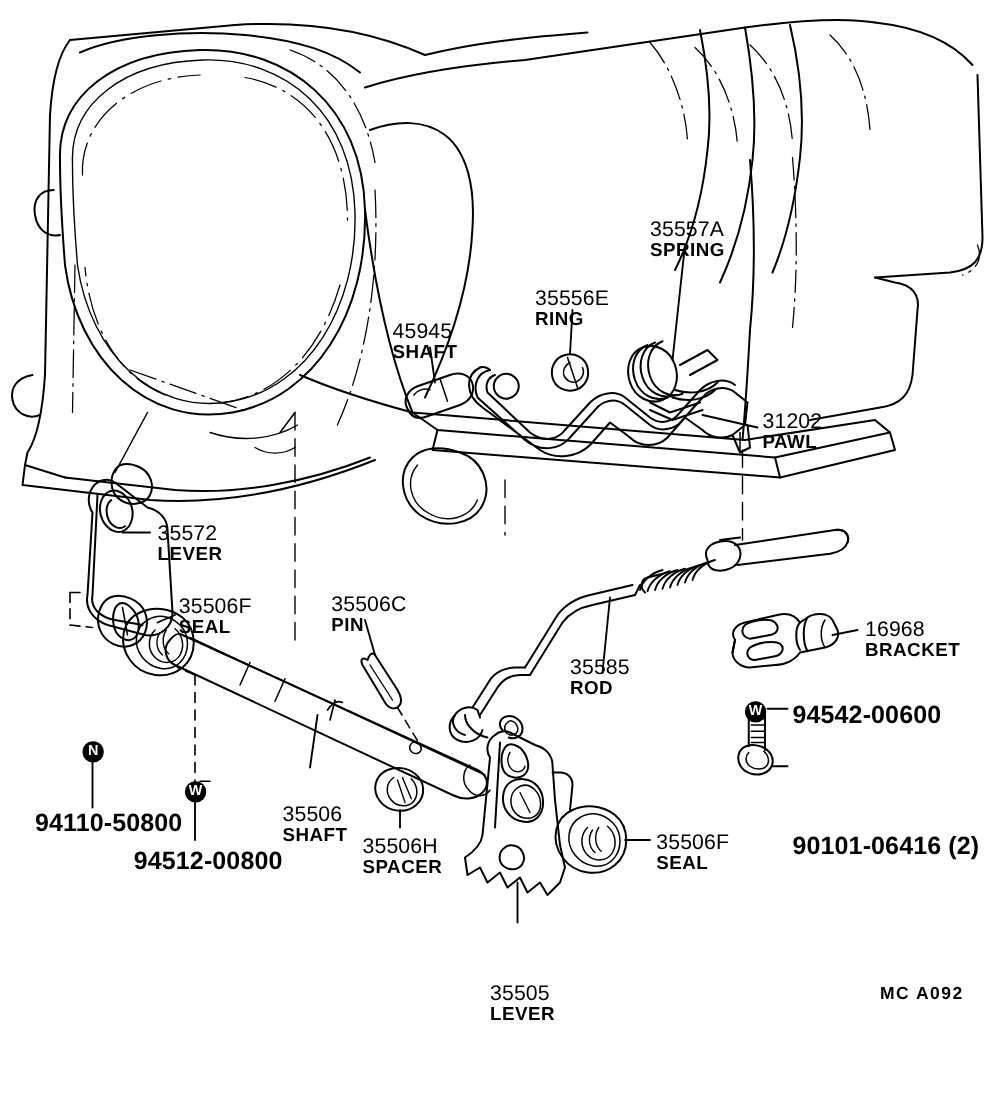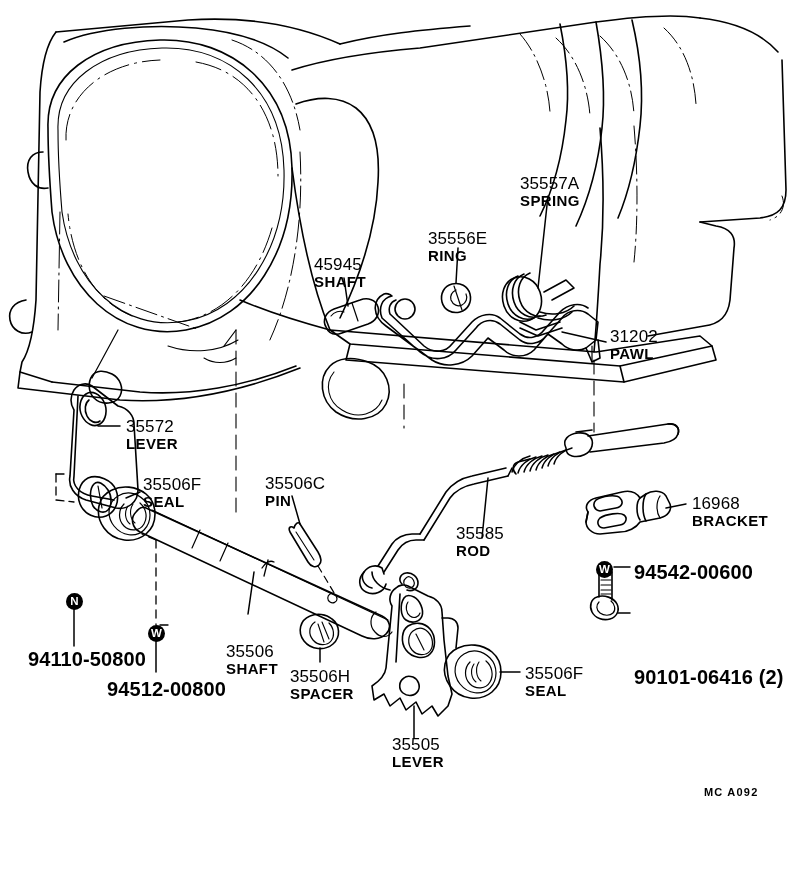--- a/index.html
+++ b/index.html
@@ -5,21 +5,21 @@
 <style>
   html,body{margin:0;padding:0;background:#ffffff;}
   body{width:792px;height:886px;overflow:hidden;
        font-family:"Liberation Sans", sans-serif;color:#000;}
   #stage{position:relative;width:792px;height:886px;background:#fff;}
   svg#art{position:absolute;left:0;top:0;width:792px;height:886px;}
   .lbl{position:absolute;line-height:1.0;white-space:nowrap;}
   .lbl .no{font-weight:normal;font-size:17px;letter-spacing:0.1px;display:block;}
   .lbl .nm{font-weight:bold;font-size:15px;letter-spacing:0.4px;display:block;margin-top:1px;}
   .partno{position:absolute;font-weight:bold;font-size:20px;white-space:nowrap;letter-spacing:0.1px;}
-  .code{position:absolute;font-weight:bold;font-size:11px;letter-spacing:1.2px;}
+  .code{position:absolute;font-weight:bold;font-size:14px;letter-spacing:1.2px;}
   .sym{position:absolute;width:17px;height:17px;border-radius:50%;
        background:#000;color:#fff;font-weight:bold;font-size:11.5px;
        text-align:center;line-height:17px;}
 </style>
 </head>
 <body>
 
 <div id="stage">
 
 <svg id="art" viewBox="0 0 792 886">
@@ -394,21 +394,21 @@
   <span class="nm">SHAFT</span>
 </div>
 <div class="lbl" style="left:290px;top:668px;">
   <span class="no">35506H</span>
   <span class="nm">SPACER</span>
 </div>
 <div class="lbl" style="left:525px;top:665px;">
   <span class="no">35506F</span>
   <span class="nm">SEAL</span>
 </div>
-<div class="lbl" style="left:392px;top:736px;">
+<div class="lbl" style="left:392px;top:786px;">
   <span class="no">35505</span>
   <span class="nm">LEVER</span>
 </div>
 
 <div class="partno" style="left:28px;top:648px;text-align:right;">94110-50800</div>
 <div class="partno" style="left:107px;top:678px;">94512-00800</div>
 <div class="partno" style="left:634px;top:561px;">94542-00600</div>
 <div class="partno" style="left:634px;top:618px;margin-top:48px;">90101-06416 (2)</div>
 
 <div class="sym" style="left:66px;top:593px;">N</div>

